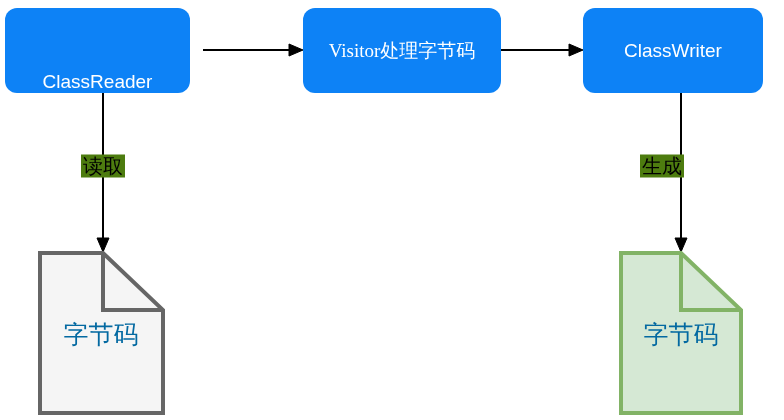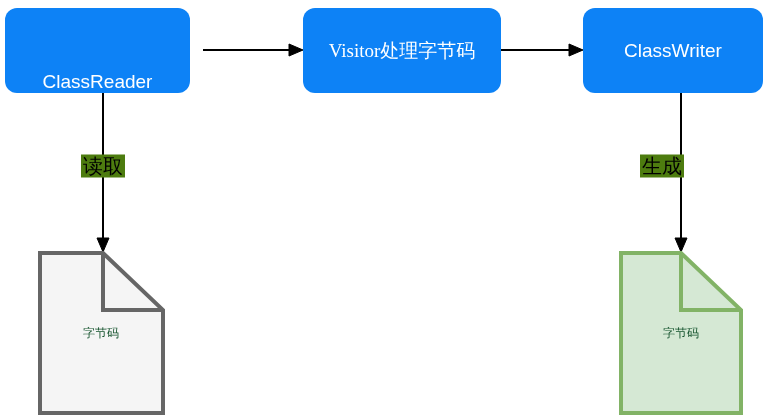--- a/index.html
+++ b/index.html
@@ -44,22 +44,22 @@
     background: #4d7c0f;
     color: #000000;
     font-size: 20px;
     line-height: 1.15;
     padding: 0 2px;
     white-space: nowrap;
   }
   .doc-label {
     position: absolute;
     transform: translate(-50%, -50%);
-    color: #14532d;
-    font-size: 12px;
+    color: #0369a1;
+    font-size: 25px;
     line-height: 1.15;
     white-space: nowrap;
   }
   .edge-line { stroke: #000000; stroke-width: 2px; }
   .arrowhead { fill: #000000; stroke: #000000; }
   .doc-gray  { fill: #f5f5f5; stroke: #666666; stroke-width: 4px; }
   .doc-green { fill: #d5e8d4; stroke: #82b366; stroke-width: 4px; }
   .doc-fold  { fill: none; }
 </style>
 </head>

